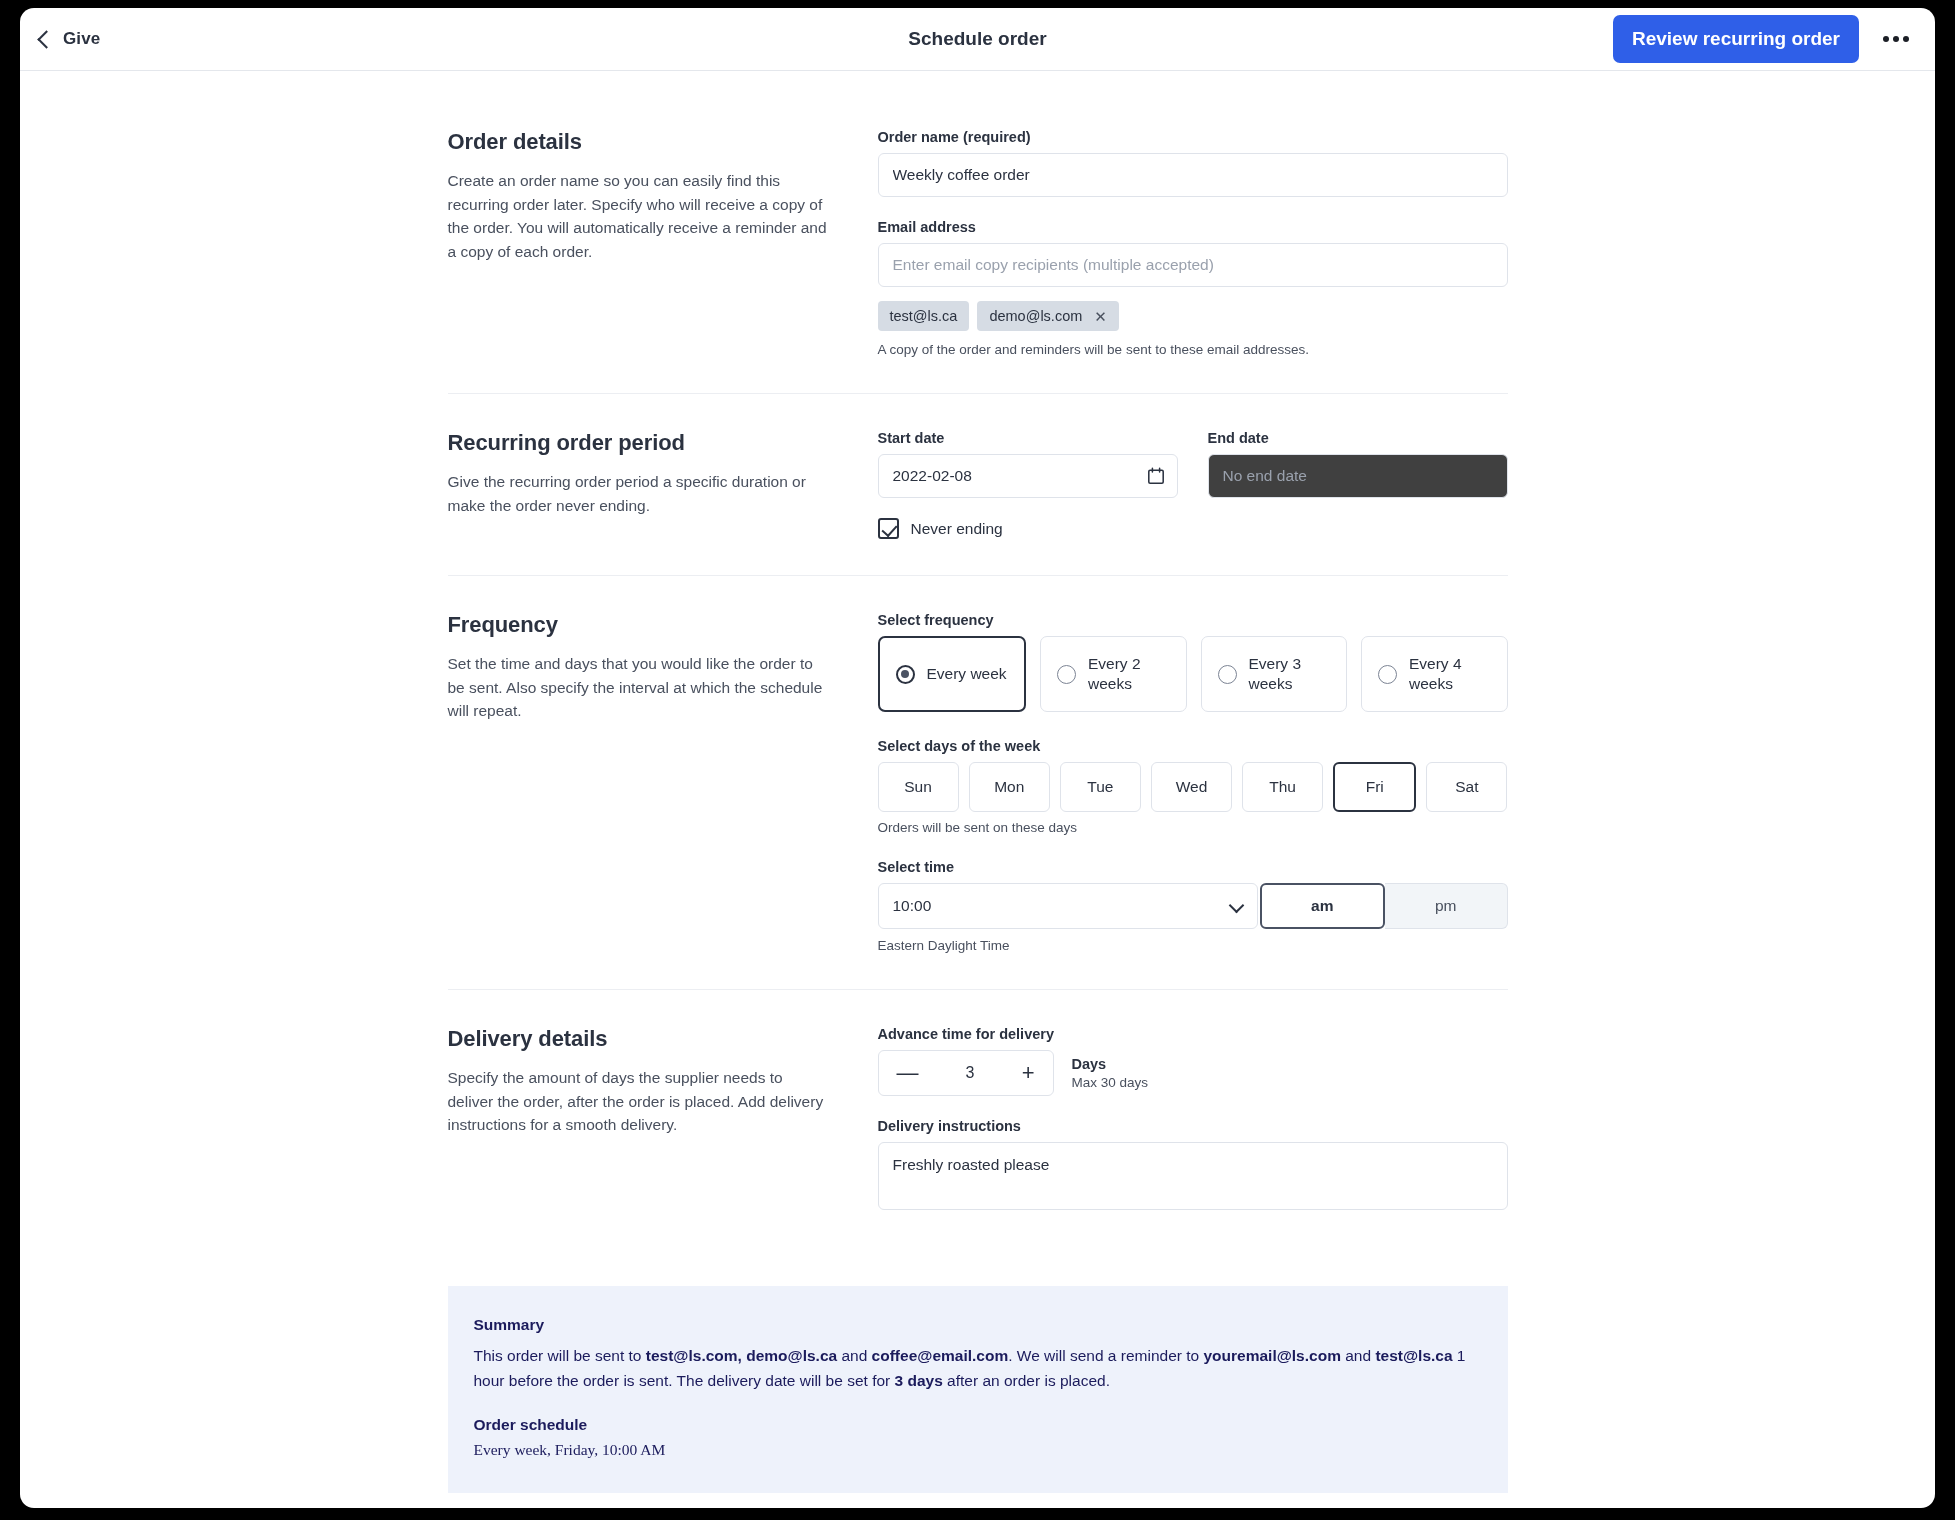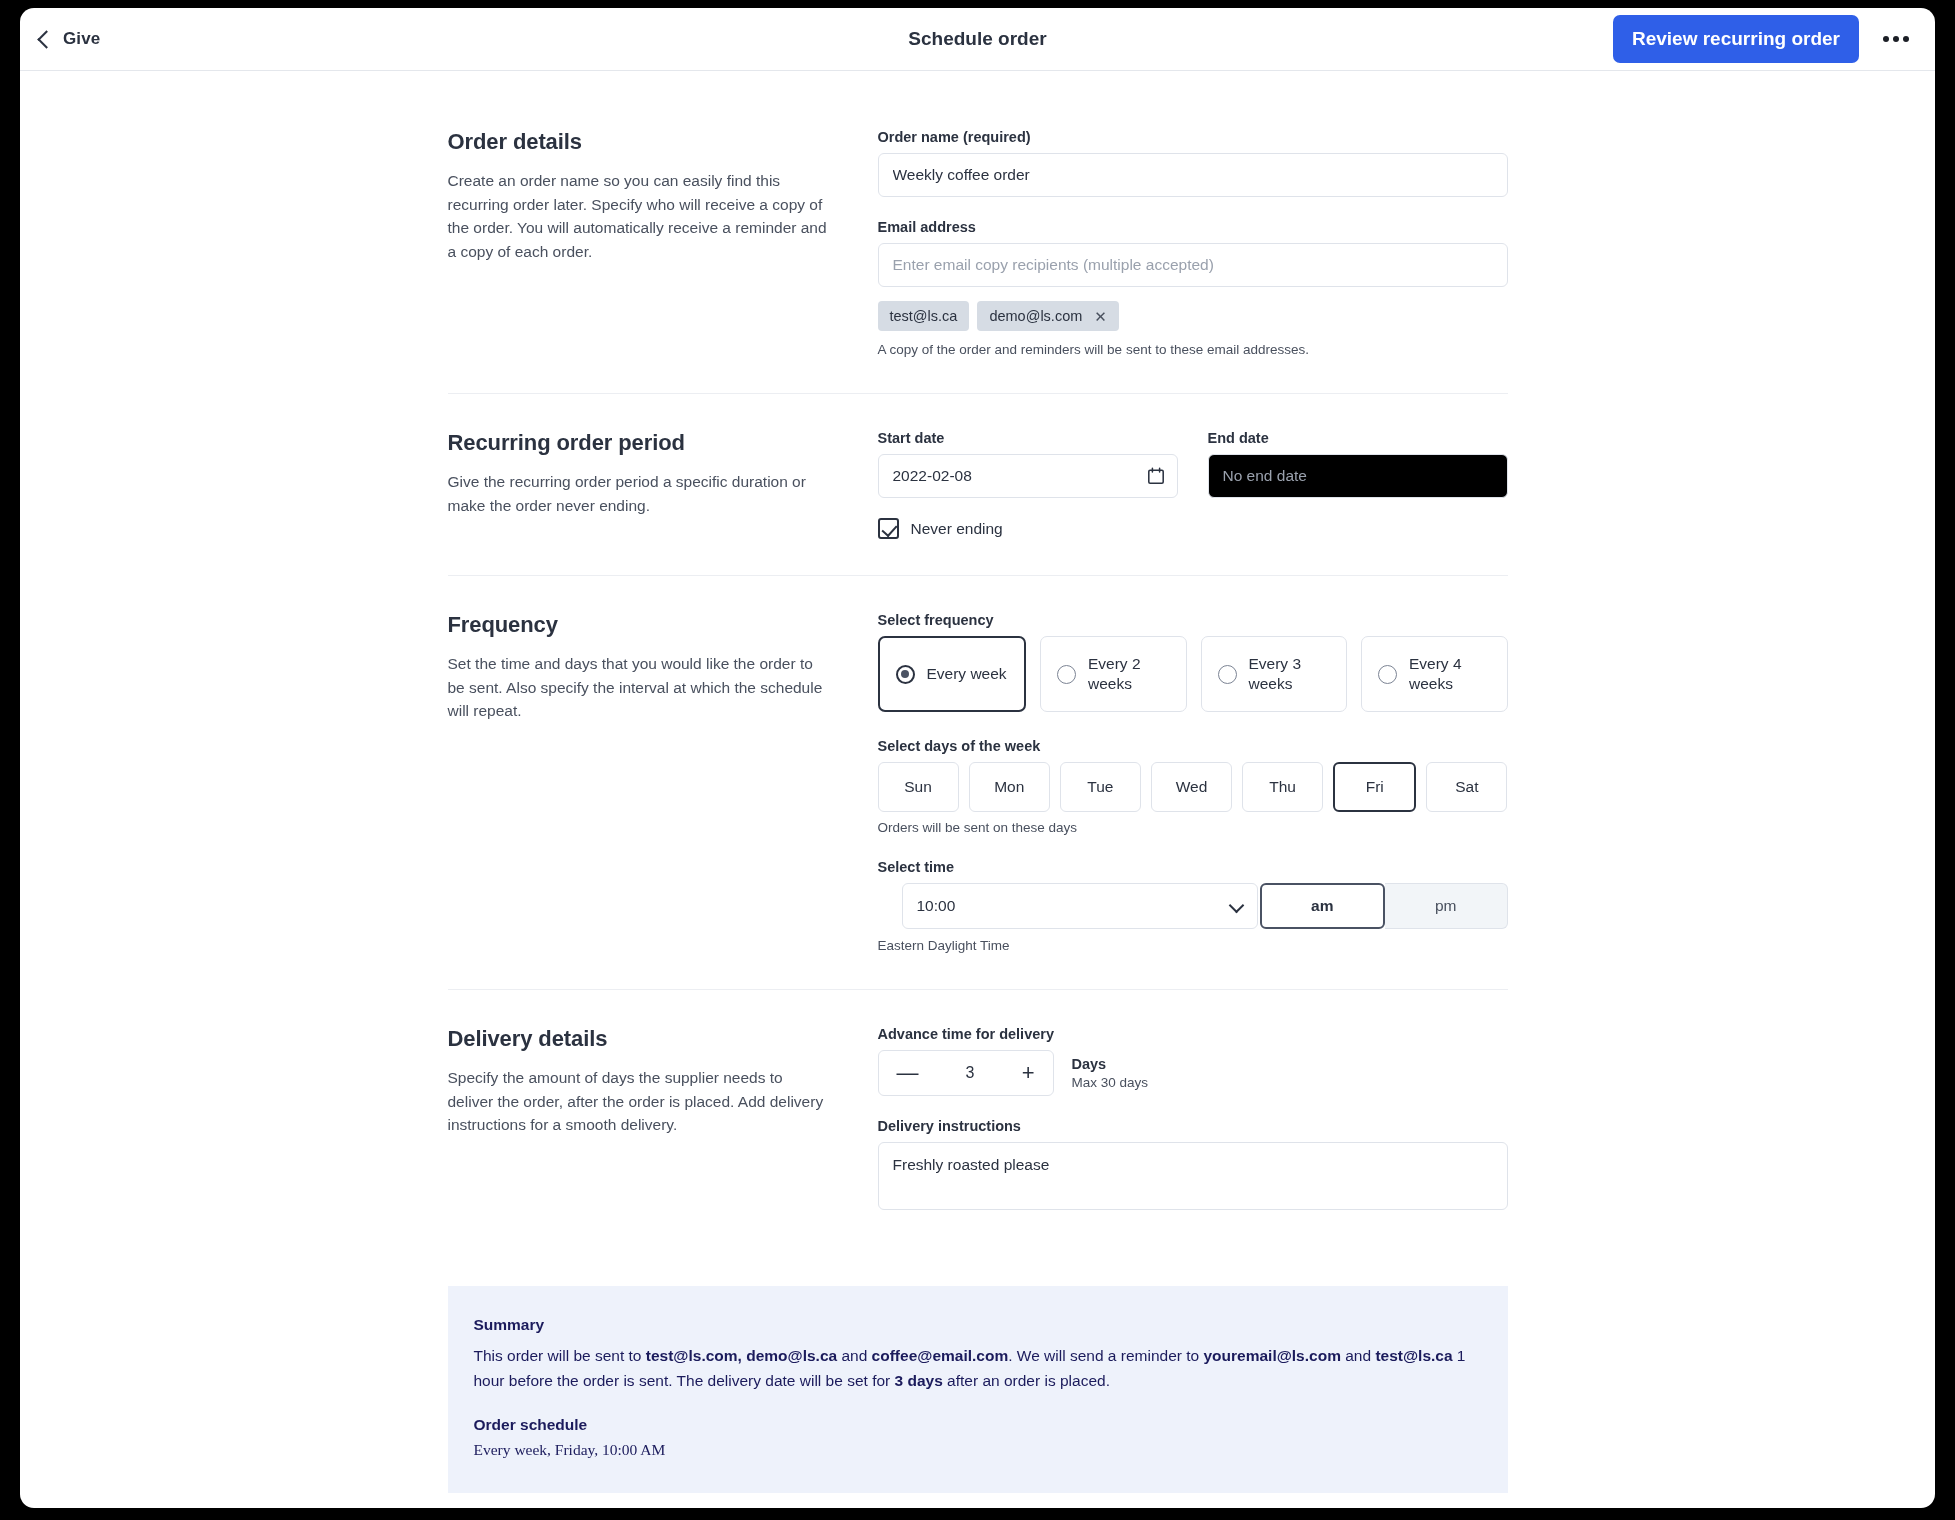--- a/index.html
+++ b/index.html
@@ -103,21 +103,21 @@
     border: 1px solid #dfe3ea;
     border-radius: 6px;
     padding: 0 14px;
     font-size: 15.5px;
     color: #2b3240;
     font-family: "Liberation Sans", sans-serif;
     background: #fff;
     outline: none;
   }
   .text-input::placeholder { color: #9aa1ad; }
-  .text-input.disabled { background: #000000; color: #9aa1ad; }
+  .text-input.disabled { background: #404040; color: #9aa1ad; }
   .help-text { font-size: 13.5px; color: #49505e; margin-top: 11px; }
 
   .chips { display: flex; gap: 8px; margin-top: 14px; }
   .chip {
     background: #d6dce4;
     border-radius: 4px;
     font-size: 14.5px;
     color: #2b3240;
     padding: 7px 12px;
     display: flex; align-items: center; gap: 12px;
@@ -190,21 +190,21 @@
     border: 1px solid #dfe3ea;
     border-radius: 6px;
     background: #fff;
     font-size: 15.5px;
     color: #2b3240;
     cursor: pointer;
     font-family: "Liberation Sans", sans-serif;
   }
   .day-btn.selected { border: 2px solid #2b3240; }
 
-  .time-row { display: flex; gap: 2px; margin-left: 24px; }
+  .time-row { display: flex; gap: 2px; }
   .select-wrap { position: relative; flex: 1; }
   .select-box {
     width: 100%; height: 46px;
     border: 1px solid #dfe3ea; border-radius: 6px;
     padding: 0 14px;
     display: flex; align-items: center;
     font-size: 15.5px; color: #2b3240;
     background: #fff; cursor: pointer;
   }
   .chev-down {

